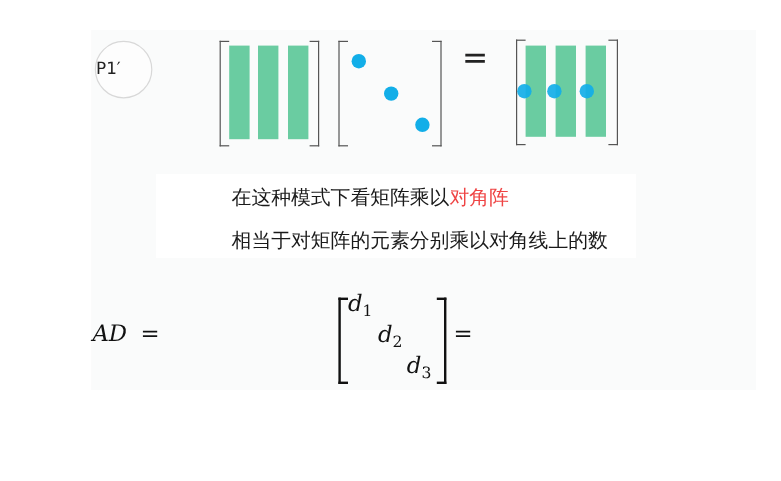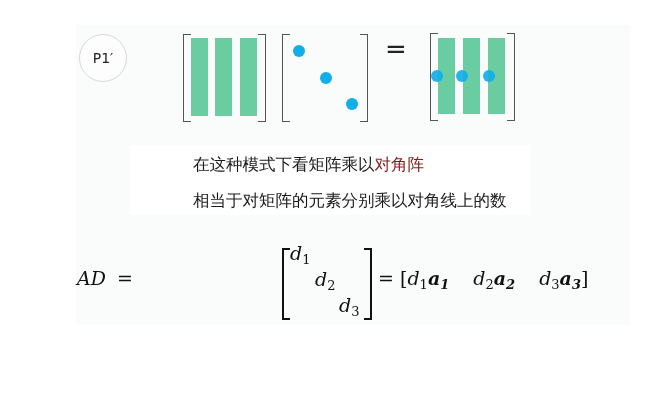--- a/index.html
+++ b/index.html
@@ -1,28 +1,28 @@
 <!DOCTYPE html>
 <html><head>
   <meta charset="utf-8">
   <style>
     html, body { margin:0; padding:0; background:#ffffff; }
     body { width:651px; height:401px; position:relative; overflow:hidden; font-family:"DejaVu Sans", sans-serif; }
     .panel { position:absolute; left:76px; top:25px; width:554px; height:300px; background:#fafbfb; }
     .badge { position:absolute; left:79px; top:34px; width:46px; height:46px; border:1.3px solid #d8d8d8; border-radius:50%; background:#fdfdfd;
-             display:flex; align-items:center; justify-content:center; font-family:"DejaVu Sans", sans-serif; font-size:14px; color:#222; }
+             display:flex; align-items:center; justify-content:flex-start; font-family:"DejaVu Sans", sans-serif; font-size:14px; color:#222; }
     .bracket { position:absolute; border-top:1.3px solid #555; border-bottom:1.3px solid #555; width:7px; }
     .bracket.l { border-left:1.3px solid #555; }
     .bracket.r { border-right:1.3px solid #555; }
     .col { position:absolute; background:#6acca1; }
     .dot { position:absolute; width:12px; height:12px; border-radius:50%; background:#12aee8; }
     .eq { position:absolute; font-family:"DejaVu Sans", sans-serif; font-size:26px; color:#222; }
     .textbox { position:absolute; left:130px; top:145px; width:400px; height:70px; background:#ffffff; }
     .line { position:absolute; left:193px; font-size:16.5px; color:#1a1a1a; font-family:"DejaVu Sans", sans-serif; white-space:nowrap; }
-    .hl { color:#7f1d1d;margin-top:16px; }
+    .hl { color:#ef4444;margin-top:16px; }
     .formula { position:absolute; left:77px; top:242px; height:80px; width:560px; font-family:"DejaVu Serif", serif; font-size:19px; color:#111; }
     .f { position:absolute; white-space:nowrap; }
     .it { font-style:italic; }
     .bd { font-weight:bold; font-style:italic; }
     sub { font-size:13px; font-style:normal; vertical-align:-4px; }
     .bigbr { position:absolute; border-top:2px solid #111; border-bottom:2px solid #111; width:6px; top:6px; height:68px; }
     .bigbr.l { border-left:2px solid #111; }
     .bigbr.r { border-right:2px solid #111; }
   </style>
 </head>
@@ -71,18 +71,13 @@
 
 <div class="formula">
   <div class="f it" style="left:0; top:25px;">AD</div>
   <div class="f" style="left:40px; top:25px;">=</div>
   <div class="bigbr l" style="left:205px;"></div>
   <div class="f it" style="left:213px; top:0px;"><span>d</span><sub>1</sub></div>
   <div class="f it" style="left:238px; top:26px;"><span>d</span><sub>2</sub></div>
   <div class="f it" style="left:262px; top:52px;"><span>d</span><sub>3</sub></div>
   <div class="bigbr r" style="left:287px;"></div>
   <div class="f" style="left:301px; top:25px;">=</div>
-  <div class="f" style="left:323px; top:25px;">
-    <span>[</span><span class="it">d</span><sub>1</sub><span class="bd">a</span><sub class="bd">1</sub>
-    <span style="display:inline-block;width:18px;"></span><span class="it">d</span><sub>2</sub><span class="bd">a</span><sub class="bd">2</sub>
-    <span style="display:inline-block;width:18px;"></span><span class="it">d</span><sub>3</sub><span class="bd">a</span><sub class="bd">3</sub><span>]</span>
-  </div>
 </div>
 
 </body></html>

